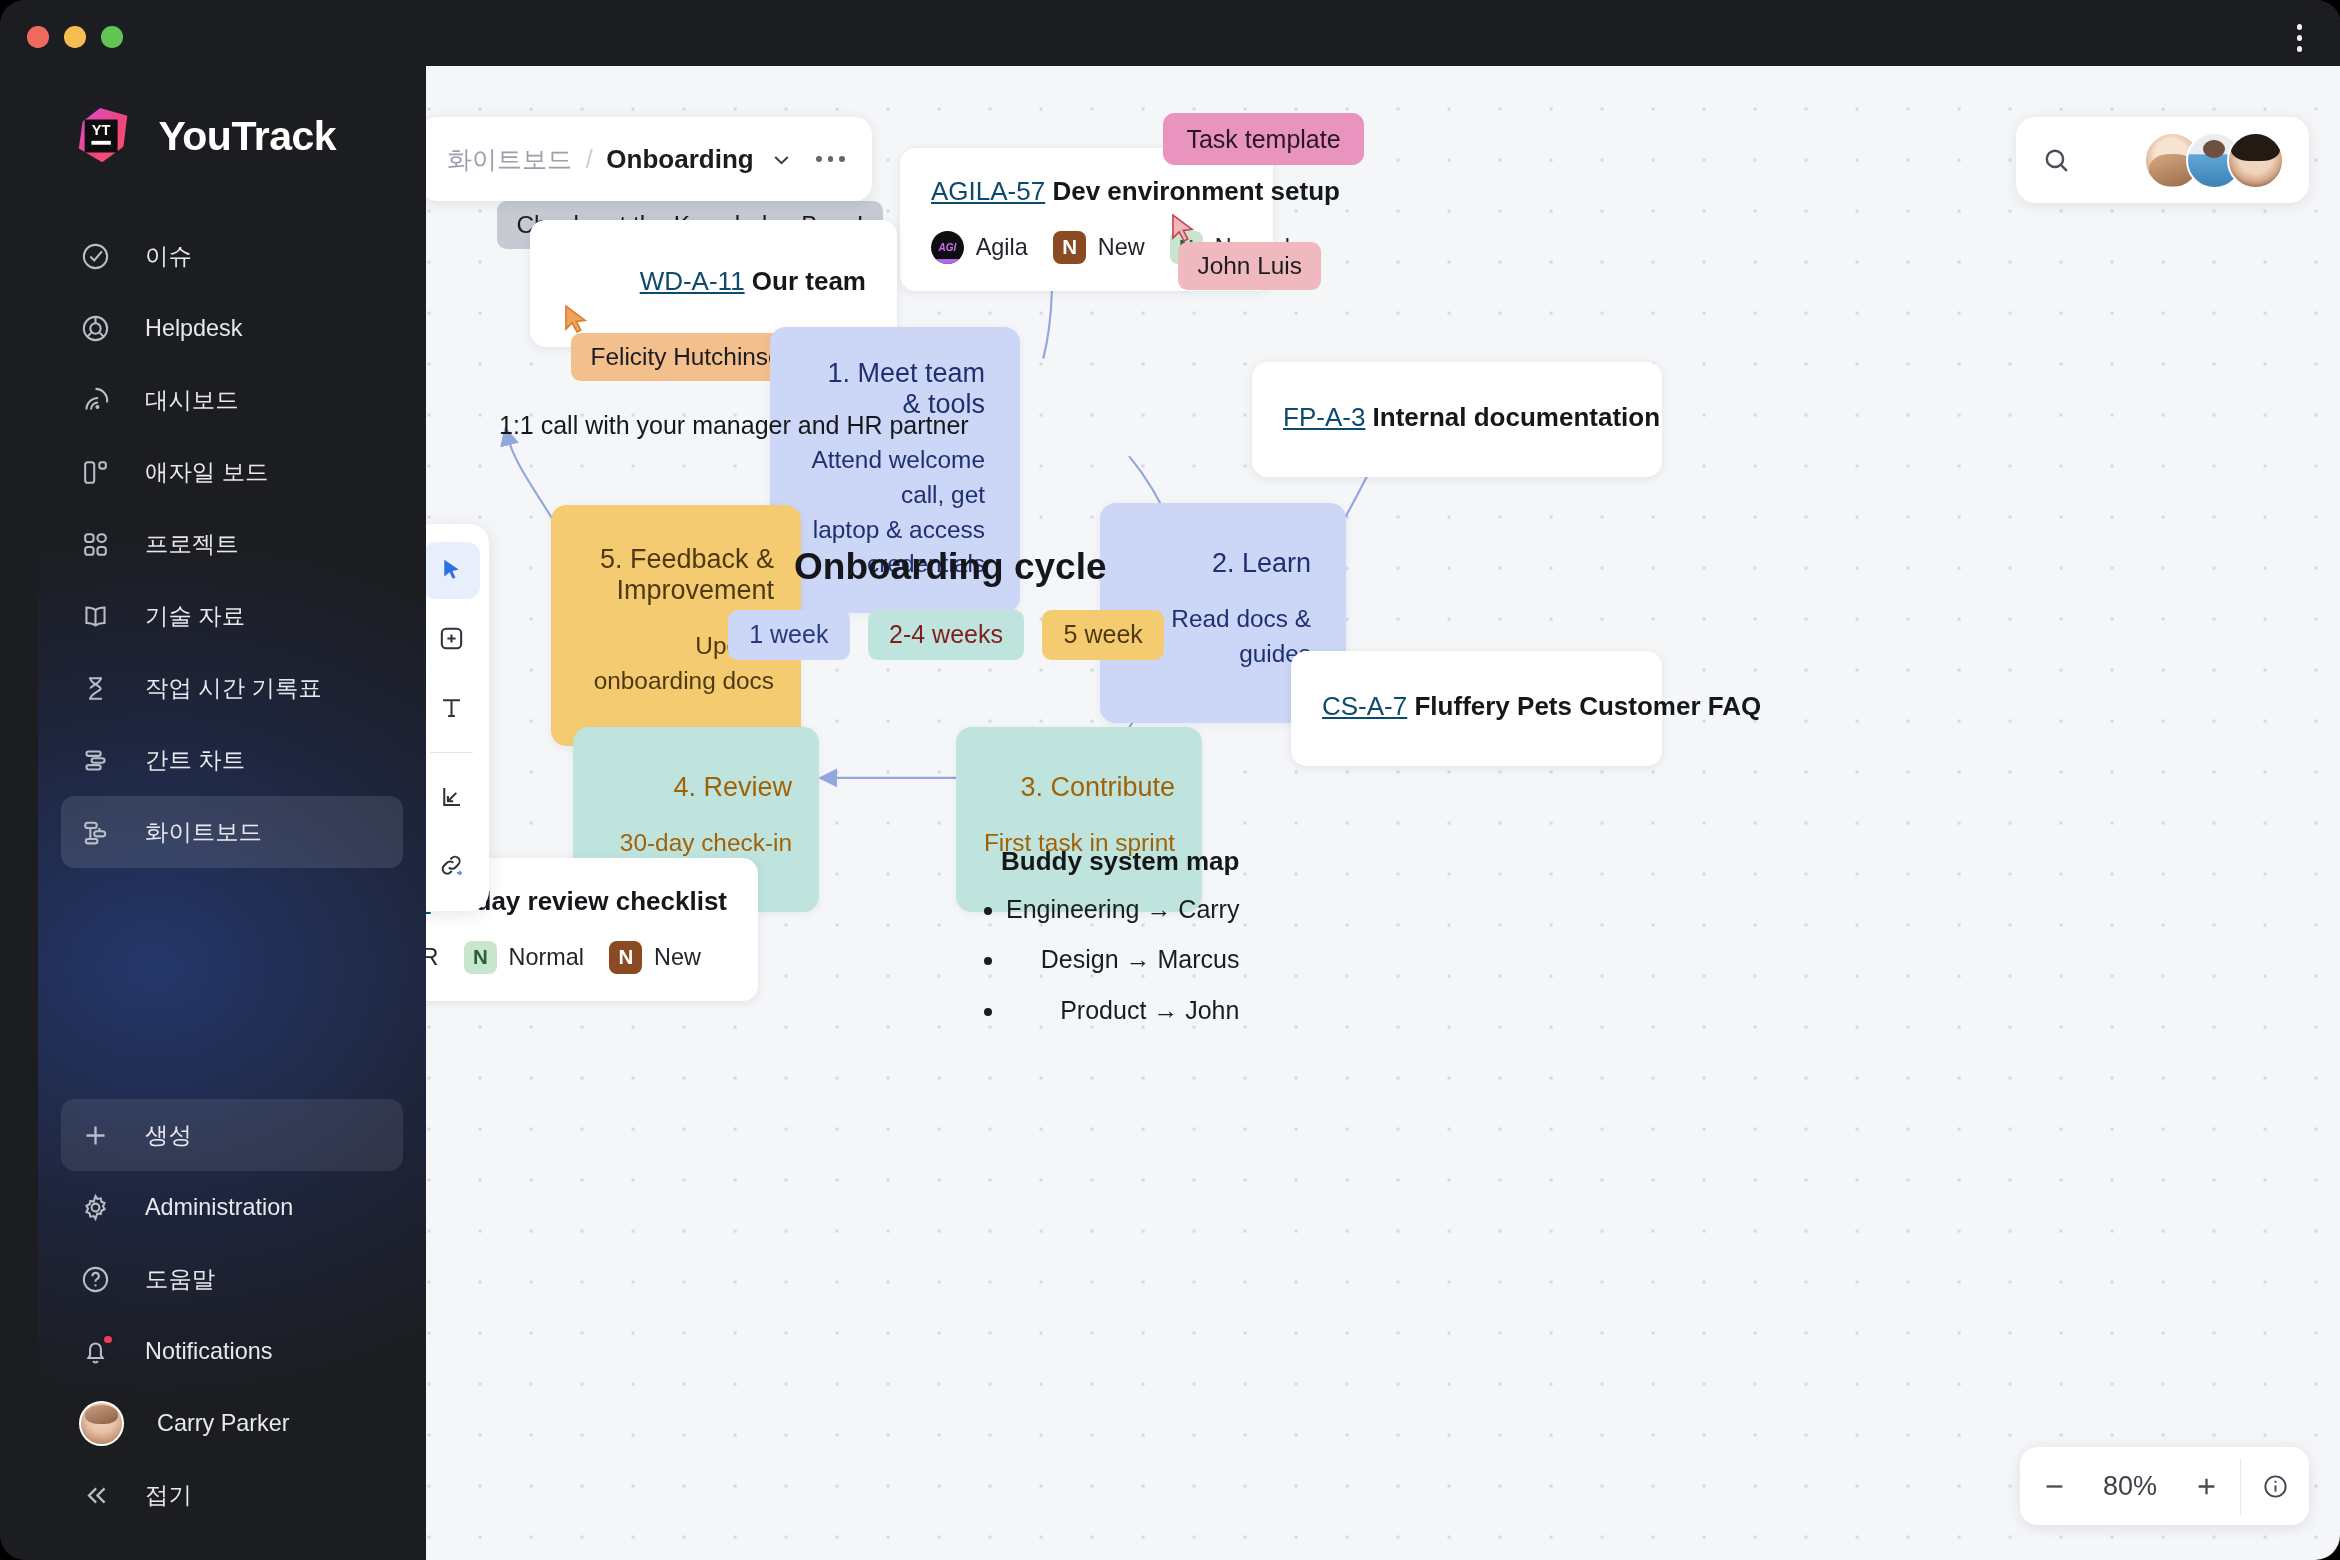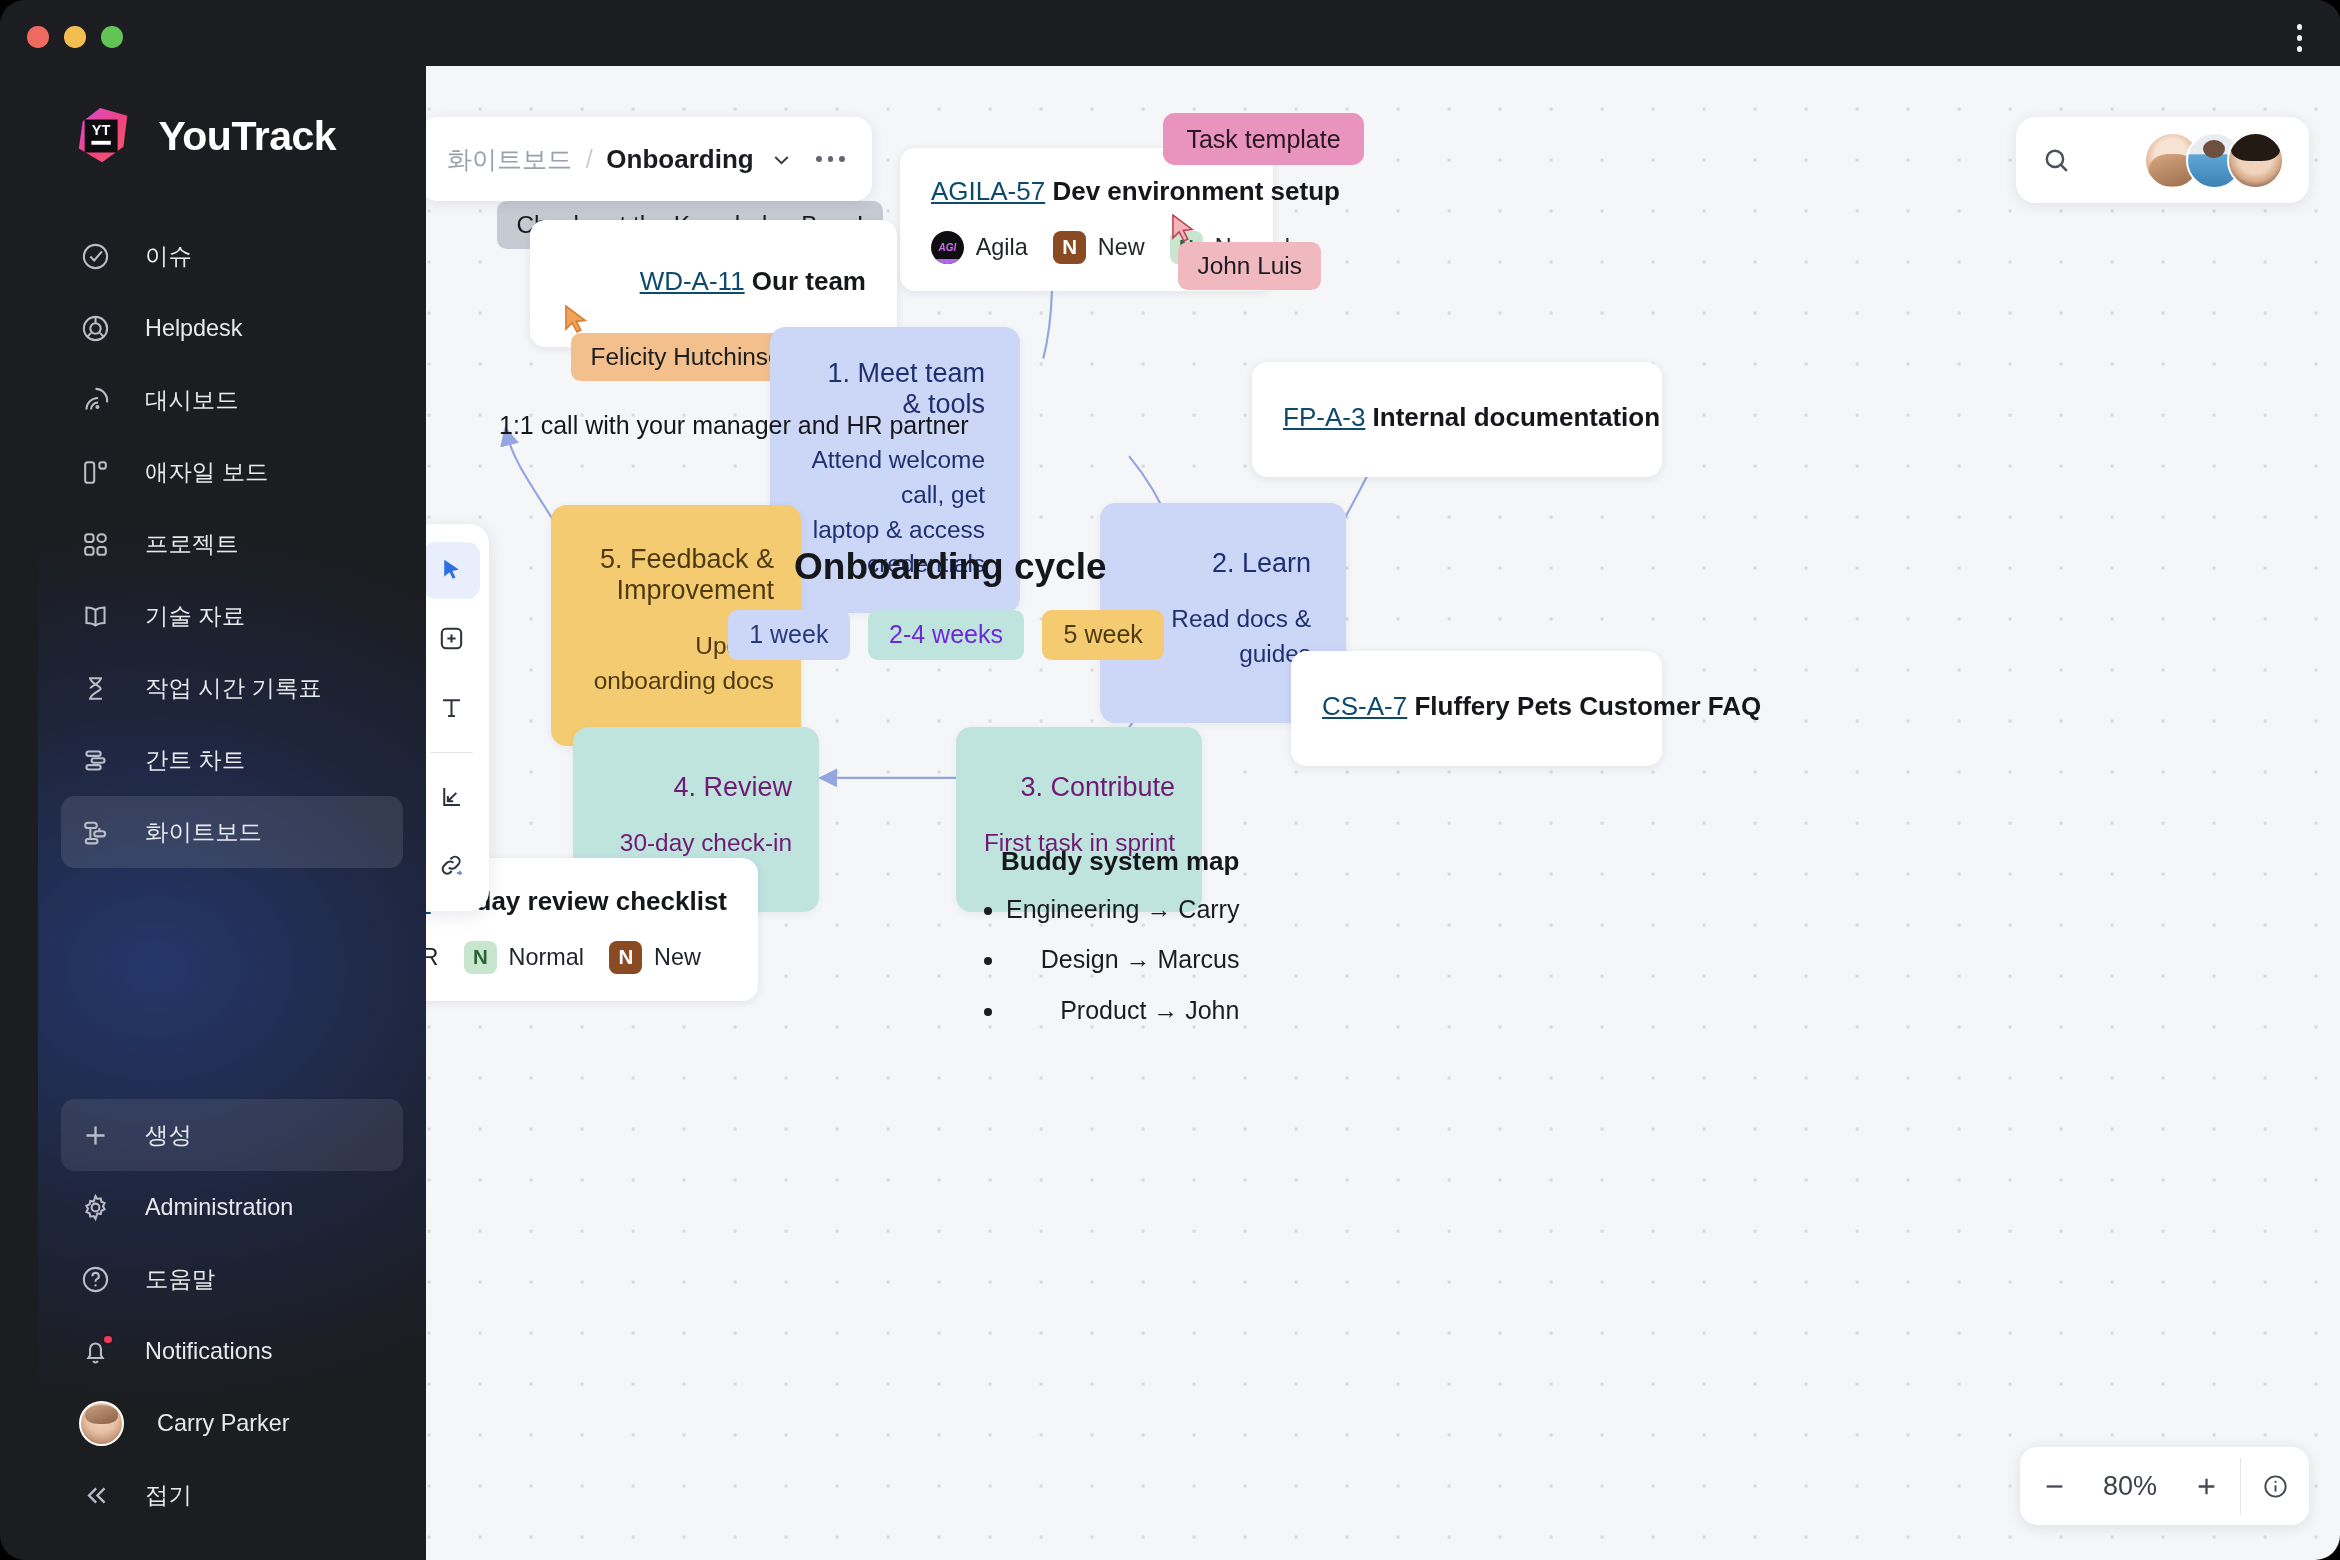--- a/index.html
+++ b/index.html
@@ -189,42 +189,42 @@
   }
   .sq.new { background: #8a4b23; color: #fff; }
   .sq.normal { background: #c8e6cd; color: #2b6137; }
 
   .flow-card { border-radius: 15.6px; padding: 31px 35px; box-shadow: 0 2px 9.8px rgba(22,33,64,0.06); }
   .flow-title { font-size: 27px; margin-bottom: 23.4px; }
   .flow-sub { font-size: 24.4px; line-height: 1.42; }
   .flow-blue { background: #ccd6f7; }
   .flow-blue .flow-title, .flow-blue .flow-sub { color: #1e3070; }
   .flow-teal { background: #bfe4de; }
-  .flow-teal .flow-title, .flow-teal .flow-sub { color: #701a75; }
+  .flow-teal .flow-title, .flow-teal .flow-sub { color: #a16207; }
   .flow-amber { background: #f5cb72; }
   .flow-amber .flow-title, .flow-amber .flow-sub { color: #4e3a10; }
 
   .sticky-label {
     border-radius: 9.8px; padding: 9.8px 19.5px; font-size: 24.4px; color: #1a1c20;
     display: inline-block; white-space: nowrap;
   }
   .lbl-gray { background: #c6cad3; }
   .lbl-orange { background: #f3bf8d; }
   .lbl-pink { background: #f0b8bf; }
   .tag-pill {
     border-radius: 11.7px 11.7px 11.7px 11.7px; padding: 11.7px 23.4px; font-size: 25px;
     background: #e993bf; color: #2a1520; white-space: nowrap; display:inline-block;
   }
 
   .plain-text { font-size: 25px; color: #15171b; white-space: nowrap; }
   .center-title { font-size: 37px; font-weight: 700; color: #15171b; white-space: nowrap; }
   .chips { display: flex; gap: 17.6px; margin-top: 21.5px; }
   .chip { border-radius: 9.8px; padding: 10.7px 21.5px; font-size: 25px; white-space: nowrap; }
   .chip-blue { background: #ccd6f7; color: #27397d; }
-  .chip-teal { background: #bfe4de; color: #6d28d9; }
+  .chip-teal { background: #bfe4de; color: #7f1d1d; }
   .chip-amber { background: #f5cb72; color: #4e3a10; }
 
   .buddy-title { font-size: 26px; font-weight: 700; color: #15171b; }
   .buddy-list { margin-top: 17.6px; padding-left: 43px; }
   .buddy-list li { font-size: 25px; color: #1a1c20; margin-bottom: 21.5px; }
 </style>
 </head>
 <body>
 
 <div id="app">

